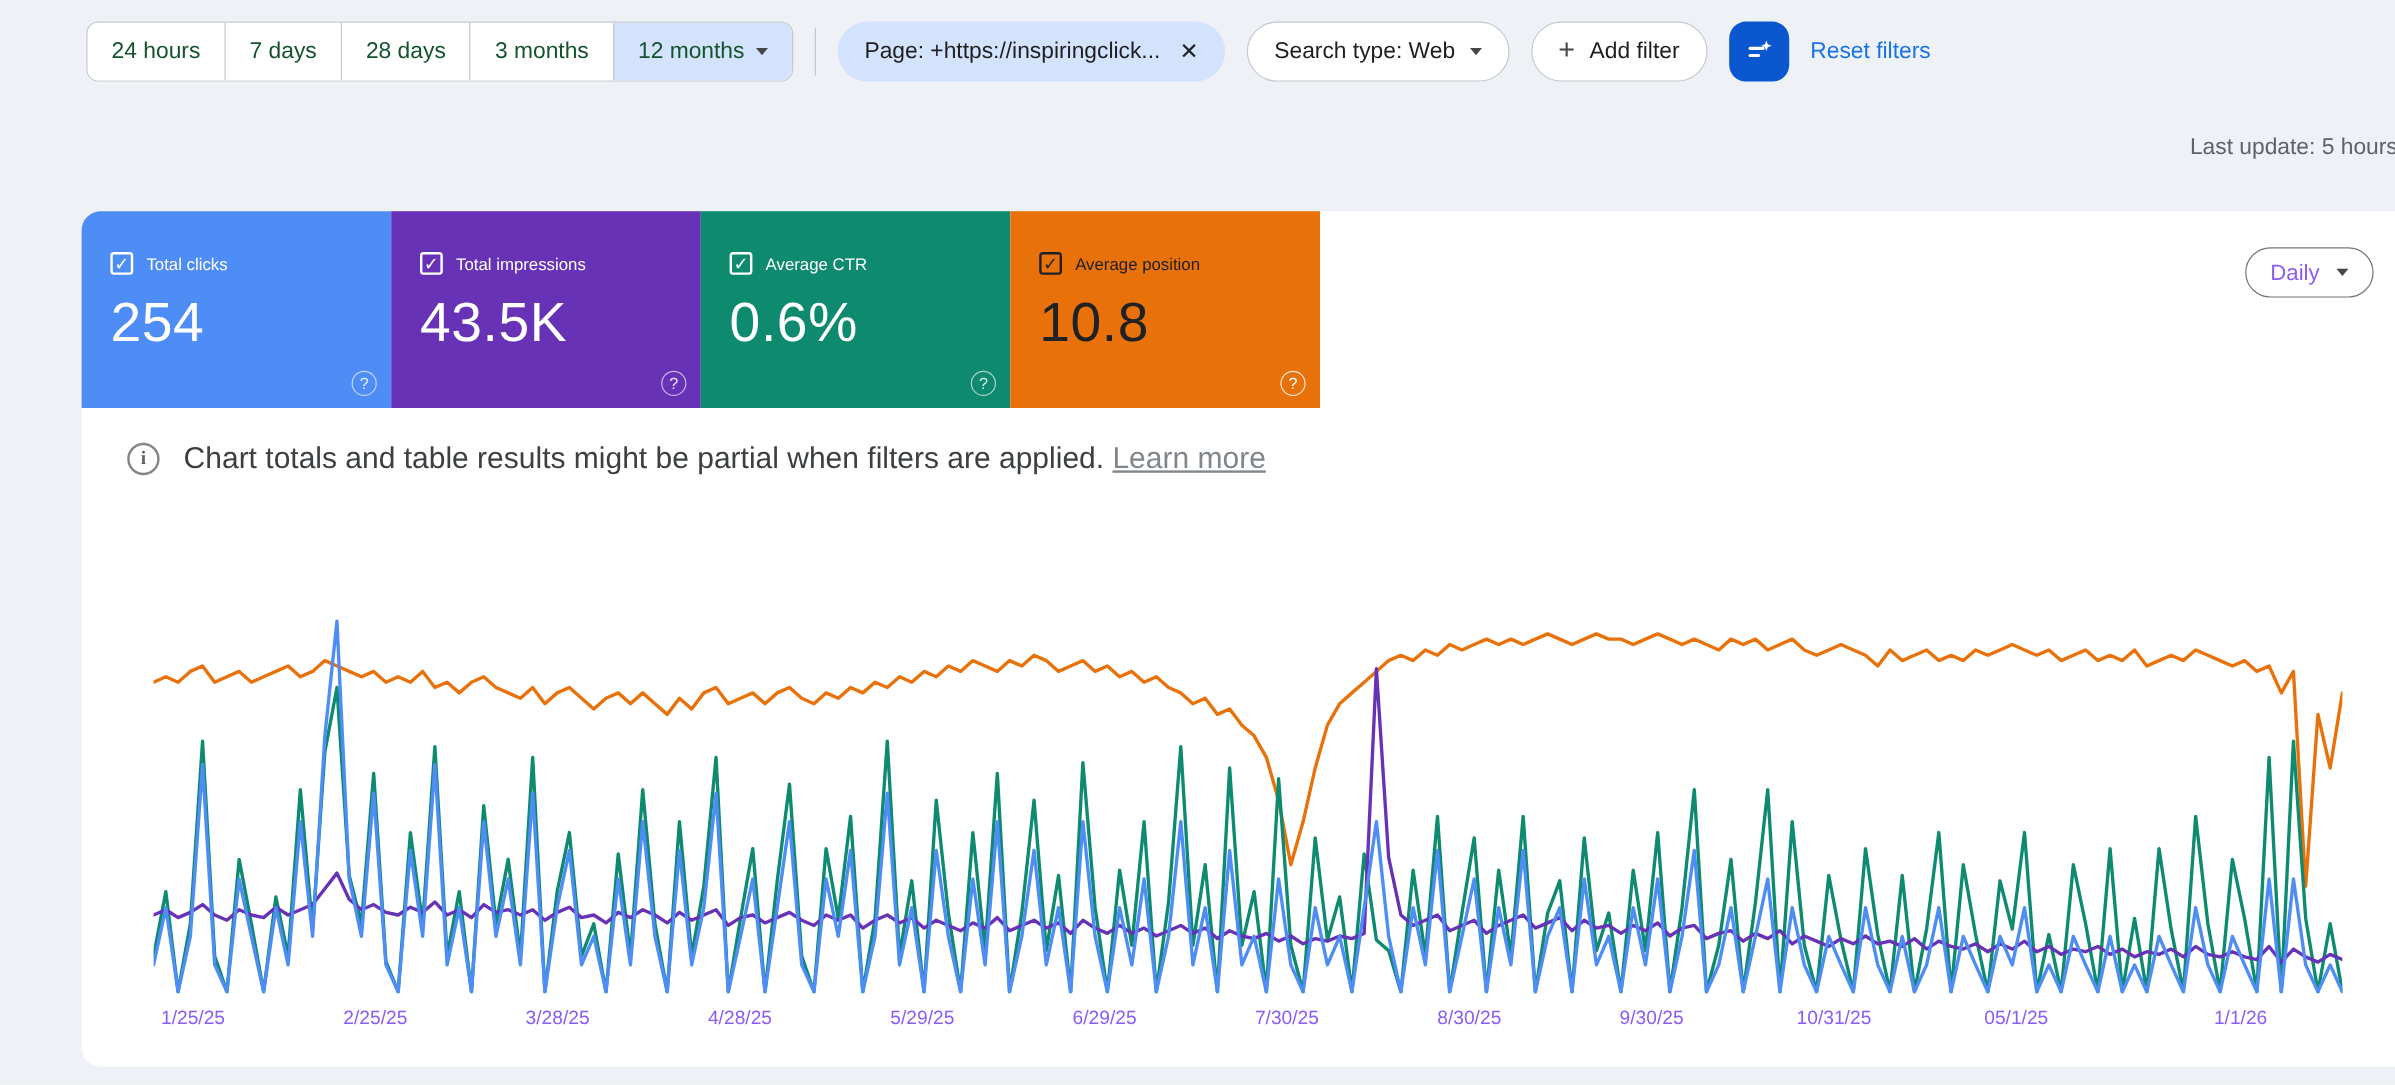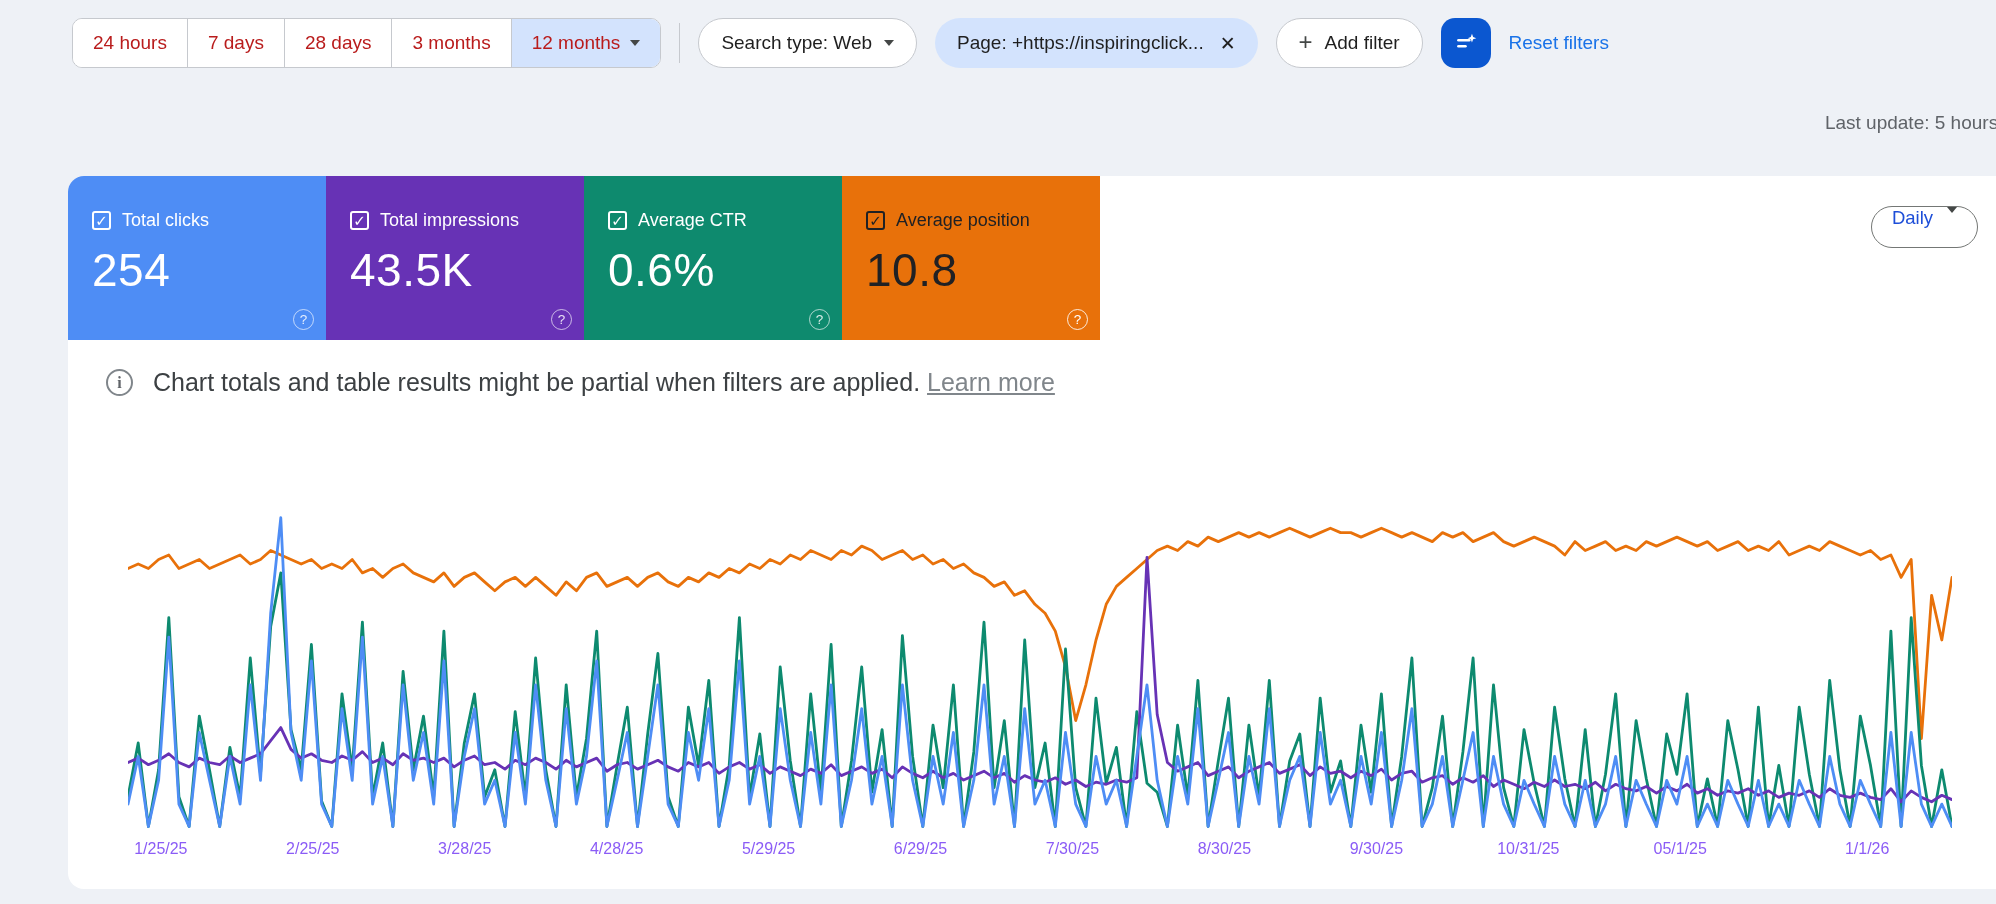--- a/index.html
+++ b/index.html
@@ -6,47 +6,47 @@
   html,body { margin:0; padding:0; }
   body {
     width:1996px; height:904px; position:relative; overflow:hidden;
     background:#eef1f6;
     font-family:"Liberation Sans","DejaVu Sans",sans-serif;
     color:#1f1f1f;
   }
   
   .toolbar { position:absolute; top:18px; left:72px; display:flex; align-items:center; gap:18px; height:50px; }
   .seg-group { display:flex; height:50px; border:1px solid #c6c9ce; border-radius:10px; overflow:hidden; background:#fff; }
-  .seg { display:flex; align-items:center; gap:10px; padding:12px 20px; font-size:19px; color:#b91c1c; cursor:pointer; border-left:1px solid #c6c9ce; background:#fff; }
+  .seg { display:flex; align-items:center; gap:10px; padding:12px 20px; font-size:19px; color:#14532d; cursor:pointer; border-left:1px solid #c6c9ce; background:#fff; }
   .seg:first-child { border-left:none; }
   .seg.selected { background:#d3e3fd; }
   .v-divider { width:1px; height:40px; background:#c6c9ce; }
   .pill { display:flex; align-items:center; gap:12px; height:50px; padding:0 22px; border-radius:25px; font-size:19px; background:#fff; border:1px solid #c6c9ce; cursor:pointer; white-space:nowrap; }
   .pill.chip { background:#d3e3fd; border:none; }
   .caret { width:0; height:0; border-left:5.5px solid transparent; border-right:5.5px solid transparent; border-top:6.5px solid #444746; display:inline-block; }
   .close-x { font-size:19px; color:#1f1f1f; padding-left:4px; cursor:pointer; }
   .plus { font-size:24px; color:#444746; line-height:1; margin-top:-2px; }
   .filter-btn { width:50px; height:50px; border-radius:14px; background:#0b57d0; display:flex; align-items:center; justify-content:center; cursor:pointer; border:none; }
   .reset-link { color:#1a73e8; font-size:19px; cursor:pointer; white-space:nowrap; }
   .last-update { position:absolute; top:112px; right:-18px; font-size:19px; color:#5f6368; white-space:nowrap; }
   
   .main-card { position:absolute; left:68px; top:176px; right:0; bottom:15px; background:#fff; border-radius:16px 0 0 16px; }
   
   .metric-row { display:flex; }
   .metric-card { width:258px; height:164px; position:relative; padding:34px 22px 0 24px; cursor:pointer; }
   .metric-card:first-child { border-top-left-radius:16px; }
   .metric-label-row { display:flex; align-items:center; gap:11px; }
   .cbx { width:19px; height:19px; border:2px solid #fff; border-radius:3px; display:flex; align-items:center; justify-content:center; font-size:15px; font-weight:bold; color:#fff; flex:0 0 auto; }
-  .metric-label { font-size:18px; color:#fff; white-space:nowrap; }
+  .metric-label { font-size:14px; color:#fff; white-space:nowrap; }
   .metric-value { font-size:46px; font-weight:400; color:#fff; margin-top:12px; letter-spacing:0.5px; }
   .help-icon { position:absolute; right:12px; bottom:10px; width:21px; height:21px; border:1.6px solid rgba(255,255,255,.65); border-radius:50%; color:rgba(255,255,255,.85); font-size:13.5px; display:flex; align-items:center; justify-content:center; cursor:pointer; }
   .metric-card.dark-text .cbx { border-color:#202124; color:#202124; }
   .metric-card.dark-text .metric-label, .metric-card.dark-text .metric-value { color:#202124; }
   
-  .daily-pill { position:absolute; top:30px; right:18px; height:42px; display:flex; gap:14px; padding:0 20px; border:1px solid #747775; border-radius:21px; font-size:18.5px; color:#1d4ed8; cursor:pointer; background:#fff; }
+  .daily-pill { position:absolute; top:30px; right:18px; height:42px; display:flex; align-items:center; gap:14px; padding:0 20px; border:1px solid #747775; border-radius:21px; font-size:18.5px; color:#8b5cf6; cursor:pointer; background:#fff; }
   
   .notice { position:absolute; top:192px; left:38px; display:flex; align-items:center; gap:20px; }
   .info-icon { width:27px; height:27px; border:2px solid #80868b; border-radius:50%; color:#5f6368; font-size:16px; font-weight:bold; display:flex; align-items:center; justify-content:center; font-family:"Liberation Serif","DejaVu Serif",serif; }
   .notice-text { font-size:25px; color:#3c4043; }
   .learn-more { color:#80868b; text-decoration:underline; cursor:pointer; }
   
   .chart-wrap { position:absolute; left:60px; top:294px; width:1824px; height:358px; }
   .x-axis { position:absolute; left:60px; top:664px; width:1824px; height:24px; }
   .x-axis span { position:absolute; transform:translateX(-50%); font-size:16px; color:#8b5cf6; white-space:nowrap; }
   polyline { fill:none; stroke-linejoin:round; stroke-linecap:round; }
@@ -67,27 +67,27 @@
       </div>
     <div class="seg">
         <span>3 months</span>
       </div>
     <div class="seg selected">
       <span>12 months</span>
       <span class="caret"></span>
     </div>
   </div>
   <div class="v-divider"></div>
+  <div class="pill chip">
+    <span>Page: +https://inspiringclick...</span>
+    <span class="close-x">✕</span>
+  </div>
   <div class="pill">
     <span>Search type: Web</span>
     <span class="caret"></span>
-  </div>
-  <div class="pill chip">
-    <span>Page: +https://inspiringclick...</span>
-    <span class="close-x">✕</span>
   </div>
   <div class="pill">
     <span class="plus">+</span>
     <span>Add filter</span>
   </div>
   <button class="filter-btn">
     <svg width="26" height="26" viewBox="0 0 24 24">
       <path d="M5 9.5h10" stroke="#fff" stroke-width="2.4" stroke-linecap="round"></path>
       <path d="M5 15h6.5" stroke="#fff" stroke-width="2.4" stroke-linecap="round"></path>
       <path d="M17.5 3.5 L18.6 6.4 L21.5 7.5 L18.6 8.6 L17.5 11.5 L16.4 8.6 L13.5 7.5 L16.4 6.4 Z" fill="#fff"></path>

